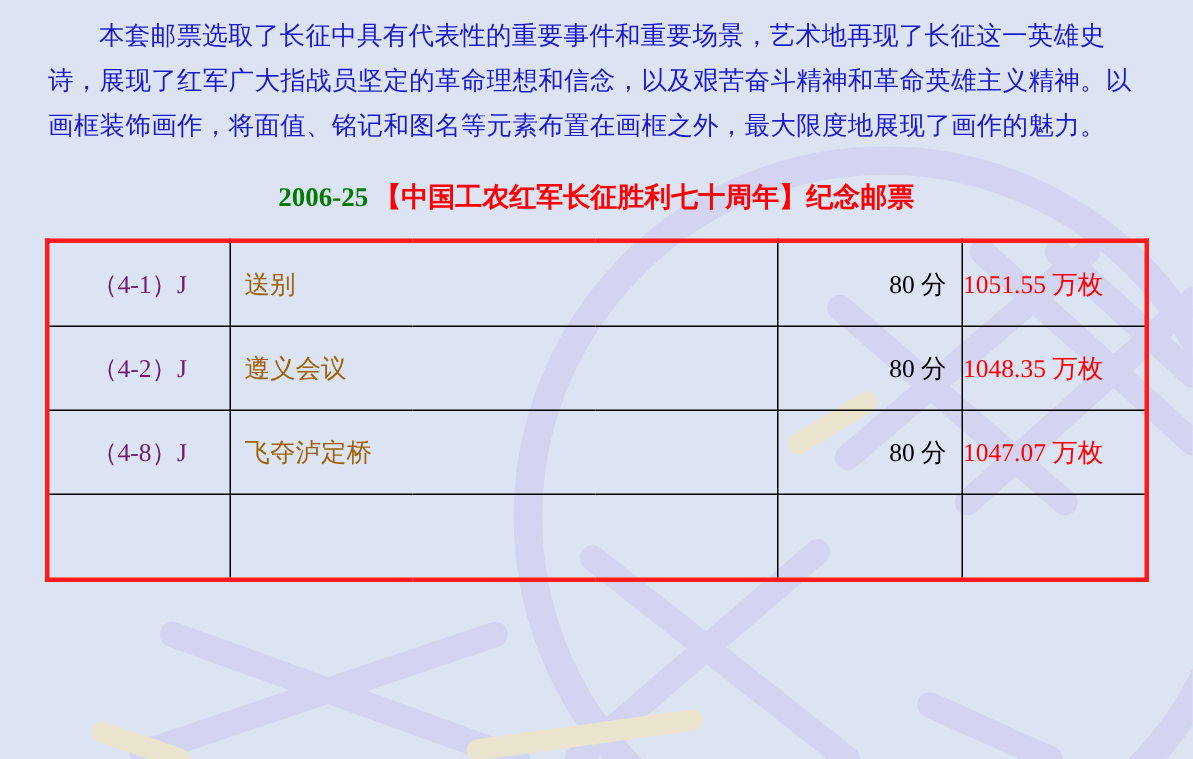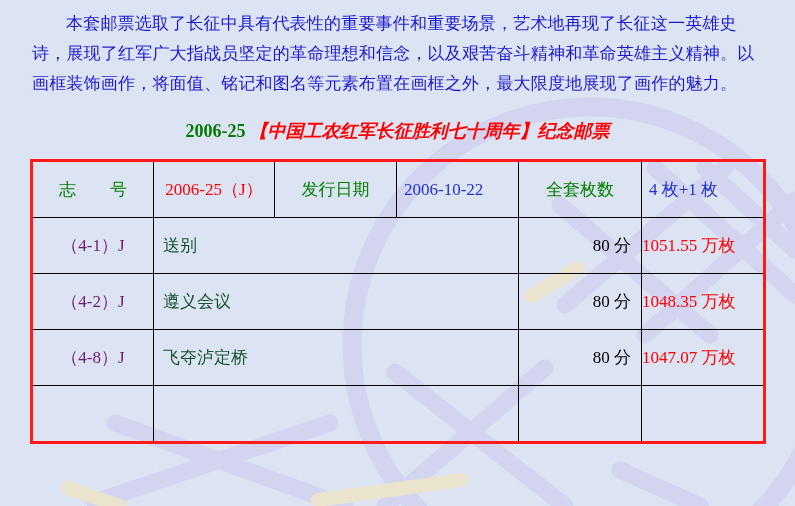--- a/index.html
+++ b/index.html
@@ -26,21 +26,21 @@
 
   .title{
     margin-top:19px;
     text-align:center;
     font-size:18px;
     font-weight:bold;
     line-height:26px;
     white-space:nowrap;
   }
   .title .cat{color:#007a00;margin-right:4px;}
-  .title .nm{color:#ff0000;font-style:italic;}
+  .title .nm{color:#ff0000;}
 
   table.stamps{
     margin:15px 0 0 30px;
     width:733px;
     border-collapse:collapse;
     table-layout:fixed;
     border:3px solid #ff1a1a;
     font-size:17px;
   }
   table.stamps td,table.stamps th{
@@ -48,21 +48,21 @@
     height:55px;
     padding:0;
     font-weight:normal;
     overflow:hidden;
     white-space:nowrap;
   }
   .hdr-green{color:#008000;font-weight:bold;text-align:center;}
   .hdr-red{color:#ff0000;font-weight:bold;text-align:center;}
   .hdr-blue{color:#2233cc;text-align:left;padding-left:7px !important;}
   td.cat-cell{color:#701a75;font-weight:bold;text-align:center;}
-  td.name-cell{color:#14532d;text-align:left;padding-left:9px !important;}
+  td.name-cell{color:#a16207;text-align:left;padding-left:9px !important;}
   td.den-cell{color:#000000;text-align:right;padding-right:10px !important;}
   td.qty-cell{color:#ff0000;text-align:left;padding-right:8px !important;}
 </style>
 </head>
 <body>
 
 <div class="page">
 
   <svg class="wm" width="795" height="506" viewBox="0 0 795 506">
     <g stroke="#d3d4ef" stroke-width="17" fill="none" stroke-linecap="round">
@@ -101,28 +101,20 @@
       <colgroup>
         <col style="width:122px">
         <col style="width:121px">
         <col style="width:122px">
         <col style="width:122px">
         <col style="width:123px">
         <col style="width:123px">
       </colgroup>
 
       <tbody>
-          <tr>
-        <th class="hdr-green">志　　号</th>
-        <th class="hdr-red">2006-25（J）</th>
-        <th class="hdr-green">发行日期</th>
-        <th class="hdr-blue">2006-10-22</th>
-        <th class="hdr-green">全套枚数</th>
-        <th class="hdr-blue">4 枚+1 枚</th>
-      </tr>
 
       <tr>
         <td class="cat-cell">（4-1）J</td>
         <td class="name-cell" colspan="3">送别</td>
         <td class="den-cell">80 分</td>
         <td class="qty-cell">1051.55 万枚</td>
       </tr>
 
       <tr>
         <td class="cat-cell">（4-2）J</td>

